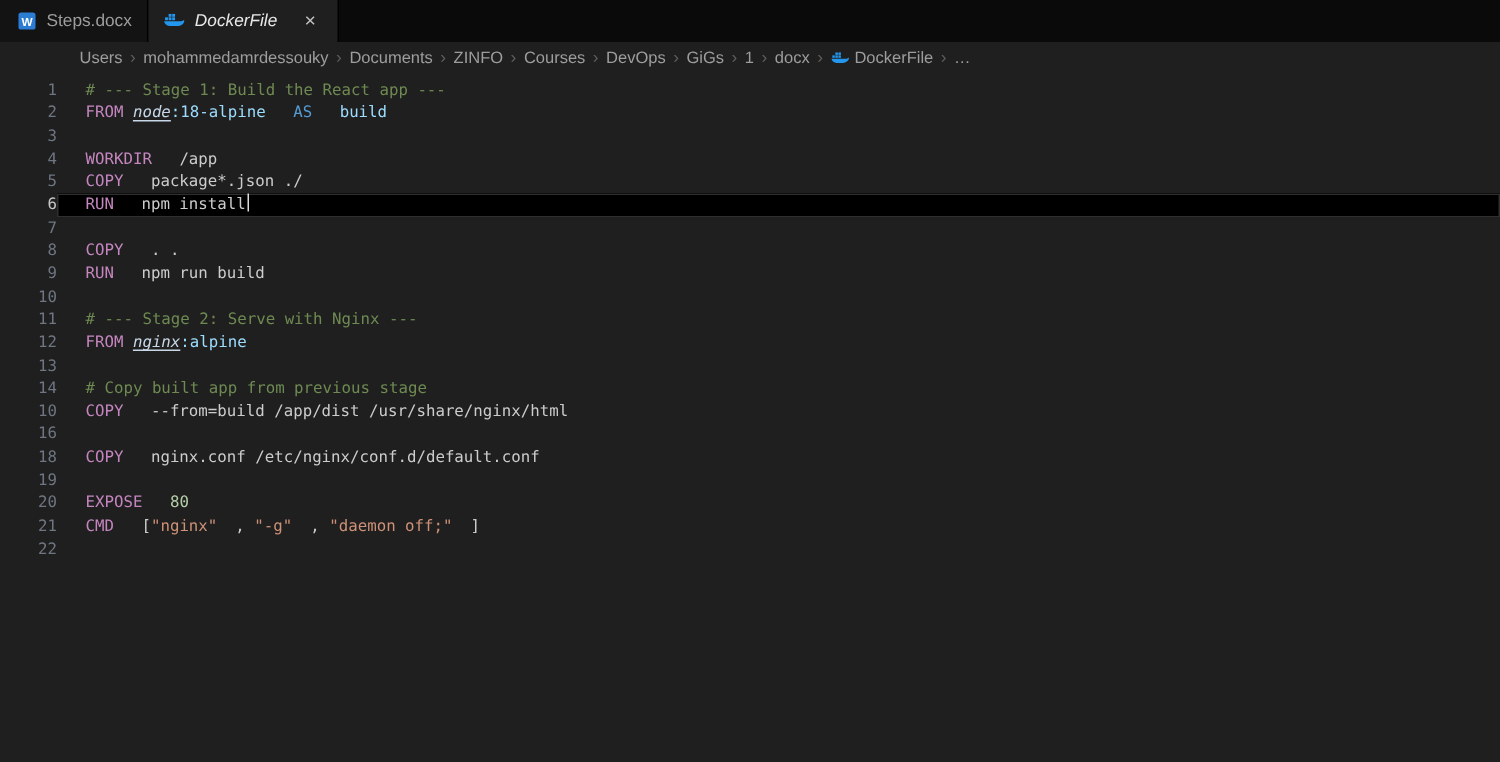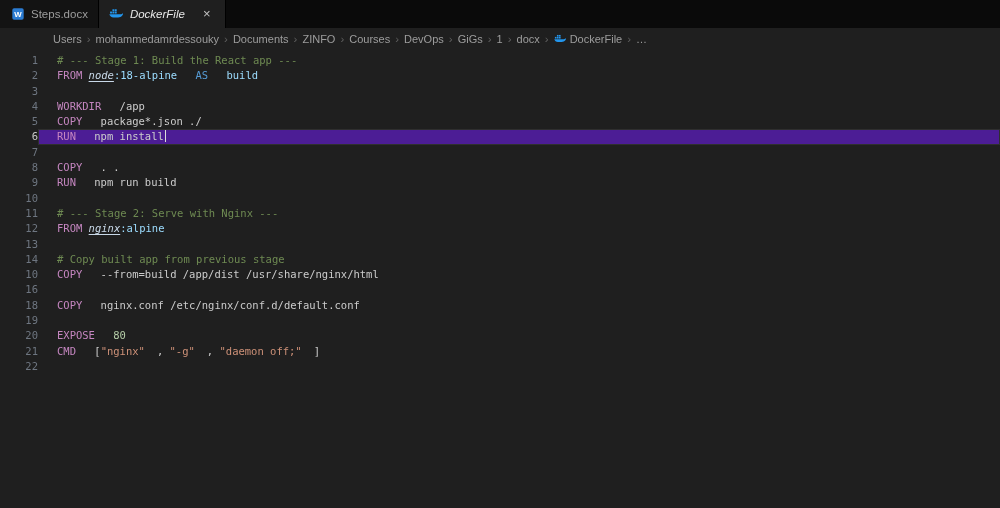--- a/index.html
+++ b/index.html
@@ -46,21 +46,21 @@
     font-size:10.5px; padding-top:3px;
   }
   .row { display:flex; height:15.3px; line-height:15.3px; }
   .ln {
     width:38px; flex:none; text-align:right;
     color:#6e7681; user-select:none;
   }
   .codewrap { flex:1; padding-left:19px; white-space:pre; color:var(--c-plain); }
   .row.active .ln { color:#c8c8c8; }
   .row.active .codewrap {
-    background:#4c1d95;
+    background:#000000;
     box-shadow:inset 0 0 0 1px #2f2f2f;
   }
 
   .tok-keyword    { color:var(--c-keyword); }
   .tok-comment    { color:var(--c-comment); }
   .tok-string     { color:var(--c-string); }
   .tok-image      { color:var(--c-image); }
   .tok-image-link { color:var(--c-image_link); text-decoration:underline; text-underline-offset:2px;font-style:italic; }
   .tok-operator   { color:var(--c-operator); }
   .tok-number     { color:var(--c-number); }

